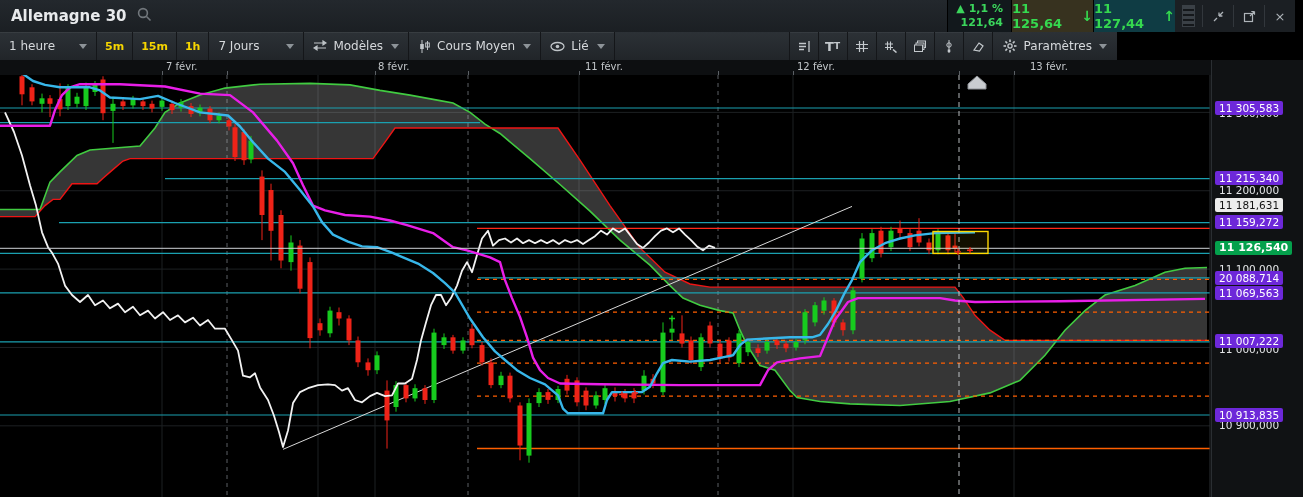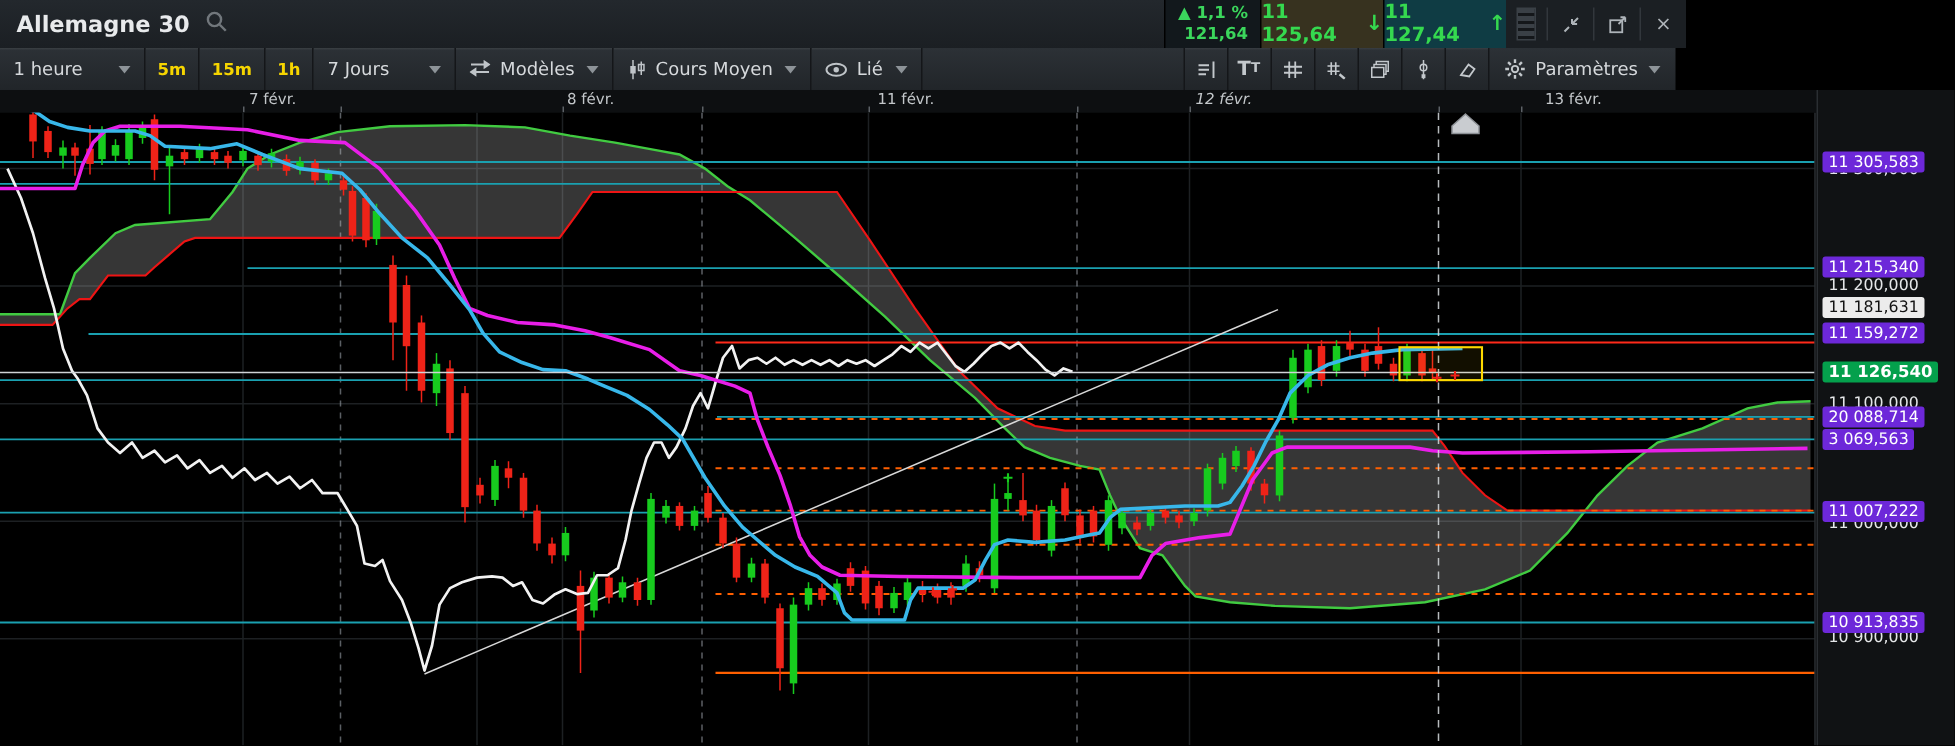--- a/index.html
+++ b/index.html
@@ -1,17 +1,17 @@
 <!DOCTYPE html>
 <html><head>
 <meta charset="utf-8">
 <style>
   html,body{margin:0;padding:0;background:#000;}
   body{font-family:"DejaVu Sans","Liberation Sans",sans-serif;width:1303px;height:497px;position:relative;overflow:hidden;color:#d6d9dc;}
-  .titlebar{position:absolute;left:0;top:0;width:1124px;height:32px;background:linear-gradient(#23282d,#1b1f23);border-bottom:1px solid #000;display:flex;align-items:center;}
+  .titlebar{position:absolute;left:0;top:0;width:1295px;height:32px;background:linear-gradient(#23282d,#1b1f23);border-bottom:1px solid #000;display:flex;align-items:center;}
   .instrument{font-size:15px;font-weight:bold;color:#e8eaec;margin-left:11px;}
   .searchicon{margin-left:10px;opacity:.75;}
   .tb-right{position:absolute;right:0;top:0;height:32px;display:flex;align-items:stretch;}
   .pctblock{background:#12181c;border-left:1px solid #000;padding:2px 8px 0 8px;text-align:right;line-height:14px;font-size:11px;font-weight:bold;color:#3bd65c;margin-left:48px;}
   .pricebox{width:81px;display:flex;align-items:center;justify-content:center;font-size:13px;font-weight:bold;color:#35d94f;border-left:1px solid #000;cursor:pointer;}
   .sellbox{background:#37321f;}
   .buybox{background:#0f3c44;}
   .pricebox .arr{font-size:14px;margin-left:4px;font-weight:bold;}
   .miscicons{display:flex;align-items:center;background:#1b1f23;}
   .stackicon{width:11px;height:20px;margin:0 7px;background:repeating-linear-gradient(#3a4046 0 3px,#14171a 3px 5px);border:1px solid #3a4046;}
@@ -181,21 +181,21 @@
       <span>Paramètres</span>
         <span class="chev"></span>
     </span>
   </div>
 </div>
 
 <div class="datestrip" id="datestrip">
     <span class="datelabel" style="left: 166px;">7 févr.</span>
     <span class="datelabel" style="left: 378px;">8 févr.</span>
     <span class="datelabel" style="left: 585px;">11 févr.</span>
-    <span class="datelabel" style="left: 797px; font-style: italic;">12 févr.</span>
+    <span class="datelabel" style="left: 797px;">12 févr.</span>
     <span class="datelabel" style="left: 1019px; margin-left: 11px;">13 févr.</span>
     <span class="tick" style="left: 162px;"></span>
     <span class="tick" style="left: 227px;"></span>
     <span class="tick" style="left: 375px;"></span>
     <span class="tick" style="left: 468px;"></span>
     <span class="tick" style="left: 579px;"></span>
     <span class="tick" style="left: 718px;"></span>
     <span class="tick" style="left: 793px;"></span>
     <span class="tick" style="left: 959px;"></span>
     <span class="tick" style="left: 1014px;"></span>
@@ -456,18 +456,18 @@
 <div id="axis">
     <div class="axlabel ax-plain" style="top: 46.4px;">11 300,000</div>
     <div class="axlabel ax-plain" style="top: 123.2px;">11 200,000</div>
     <div class="axlabel ax-plain" style="top: 201.6px;">11 100,000</div>
     <div class="axlabel ax-plain" style="top: 281.9px;">11 000,000</div>
     <div class="axlabel ax-plain" style="top: 358.3px;">10 900,000</div>
     <div class="axlabel ax-teal" style="top: 40.5px;">11 305,583</div>
     <div class="axlabel ax-teal" style="top: 111.2px;">11 215,340</div>
     <div class="axlabel ax-teal" style="top: 155.2px;">11 159,272</div>
     <div class="axlabel ax-teal" style="top: 210.5px;">20 088,714</div>
-    <div class="axlabel ax-teal" style="top: 225.5px;">3 069,563</div>
+    <div class="axlabel ax-teal" style="top: 225.5px;">11 069,563</div>
     <div class="axlabel ax-teal" style="top: 274.3px;">11 007,222</div>
     <div class="axlabel ax-teal" style="top: 347.5px;">10 913,835</div>
     <div class="axlabel ax-white" style="top: 137.6px;">11 181,631</div>
     <div class="axlabel ax-green" style="top: 180.8px;">11 126,540</div>
   </div>
 
 </body></html>

